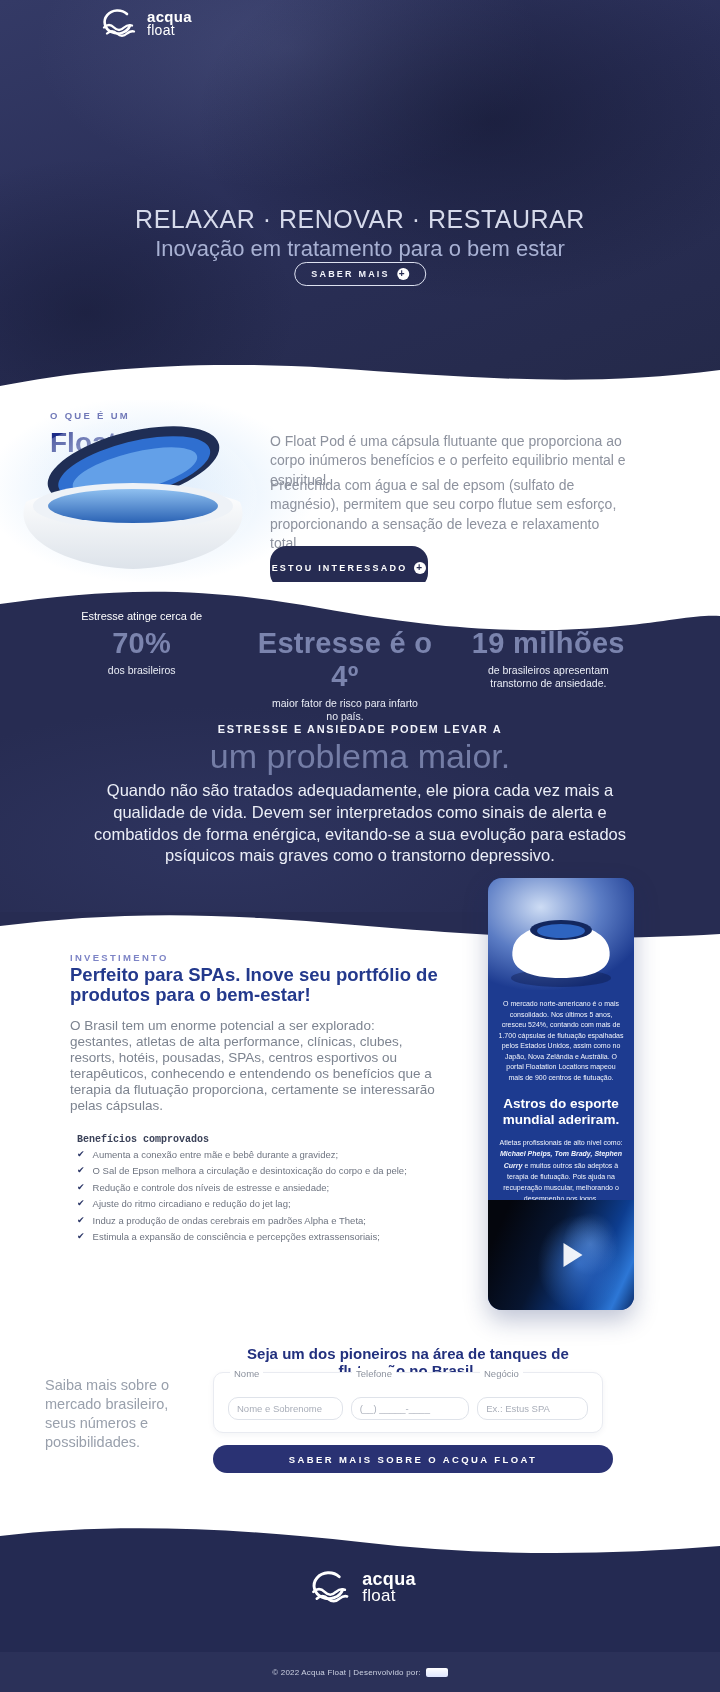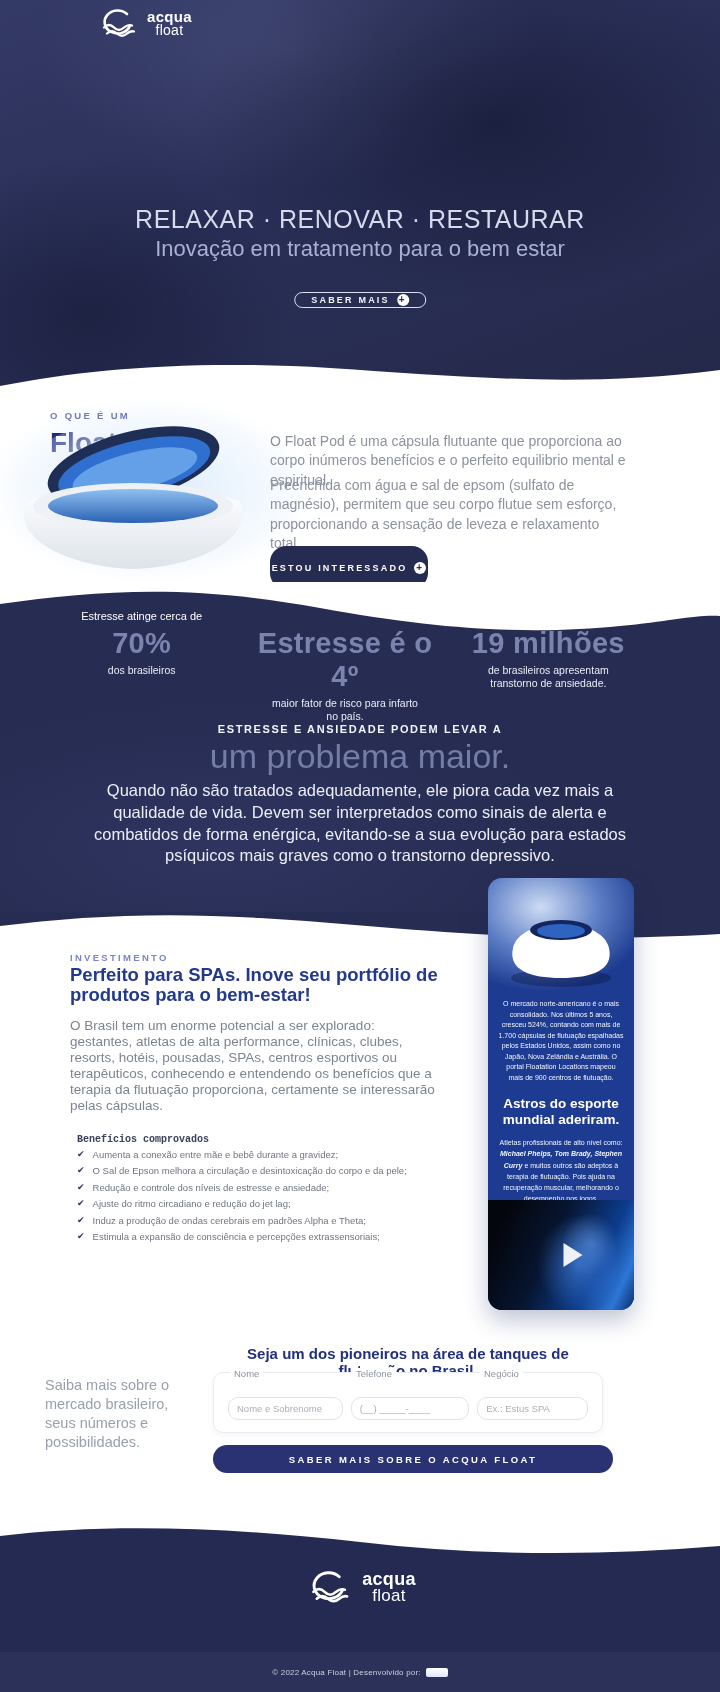--- a/index.html
+++ b/index.html
@@ -10,29 +10,29 @@
   
   .hero { position:relative; height:400px;
     background:
       radial-gradient(420px 260px at 68% 30%, rgba(16,20,44,.55), rgba(16,20,44,0) 70%),
       radial-gradient(300px 220px at 12% 78%, rgba(18,22,48,.5), rgba(18,22,48,0) 70%),
       radial-gradient(360px 200px at 40% 12%, rgba(120,130,180,.22), rgba(120,130,180,0) 70%),
       linear-gradient(160deg, #343a66 0%, #2a2f58 45%, #242949 100%);
   }
   .logo { position:absolute; left:96px; top:8px; display:flex; align-items:center; gap:9px; cursor:pointer; }
   .logo svg { display:block; }
-  .logo-text { color:#fff; line-height:.98;text-align:center; }
+  .logo-text { color:#fff; line-height:.98; }
   .logo-text .t1 { font-weight:bold; font-size:15px; letter-spacing:.3px; }
   .logo-text .t2 { font-weight:400; font-size:14px; letter-spacing:.3px; }
   .hero-title { position:absolute; top:205px; left:0; right:0; text-align:center;
     color:#d6daeb; font-size:25px; font-weight:400; letter-spacing:.5px; }
   .hero-sub { position:absolute; top:236px; left:0; right:0; text-align:center;
     color:#a8b1d3; font-size:22px; font-weight:400; }
-  .btn-outline { position:absolute; top:292px; left:50%; transform:translateX(-50%);
-    display:flex; align-items:center; gap:7px; height:16px; padding:0 16px;
+  .btn-outline { position:absolute; top:262px; left:50%; transform:translateX(-50%);
+    display:flex; align-items:center; gap:7px; height:24px; padding:0 16px;
     background:transparent; border:1.4px solid #dde1f0; border-radius:16px;
     color:#f2f4fb; font-family:inherit; font-size:9px; font-weight:bold; letter-spacing:2.2px; cursor:pointer; }
   .plus-circle { display:inline-flex; align-items:center; justify-content:center;
     width:12px; height:12px; border-radius:50%; background:#ffffff; color:#272c52;
     font-size:10px; font-weight:bold; line-height:1; }
   .wave { position:absolute; left:0; width:720px; display:block; }
 
   
   .float-section { position:relative; height:182px; background:
       radial-gradient(230px 130px at 150px 90px, rgba(205,228,250,.85), rgba(255,255,255,0) 72%),

